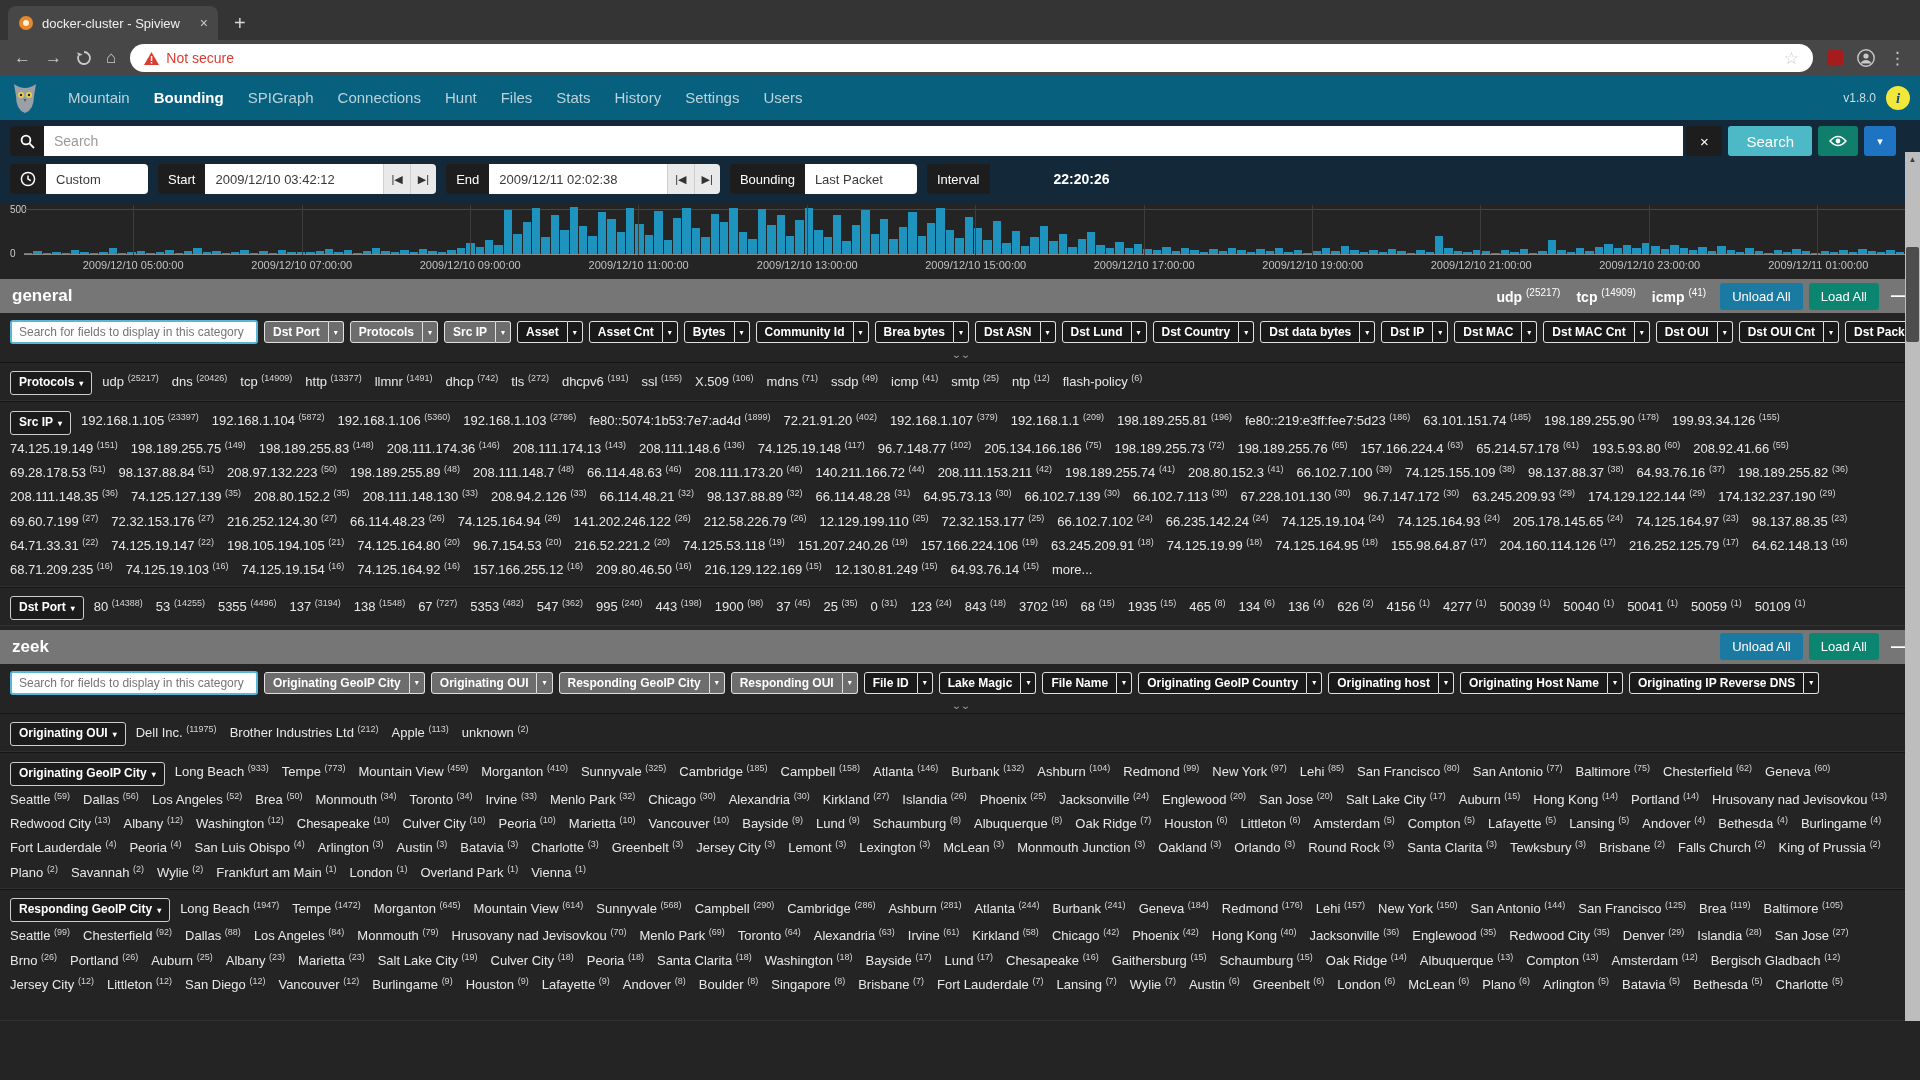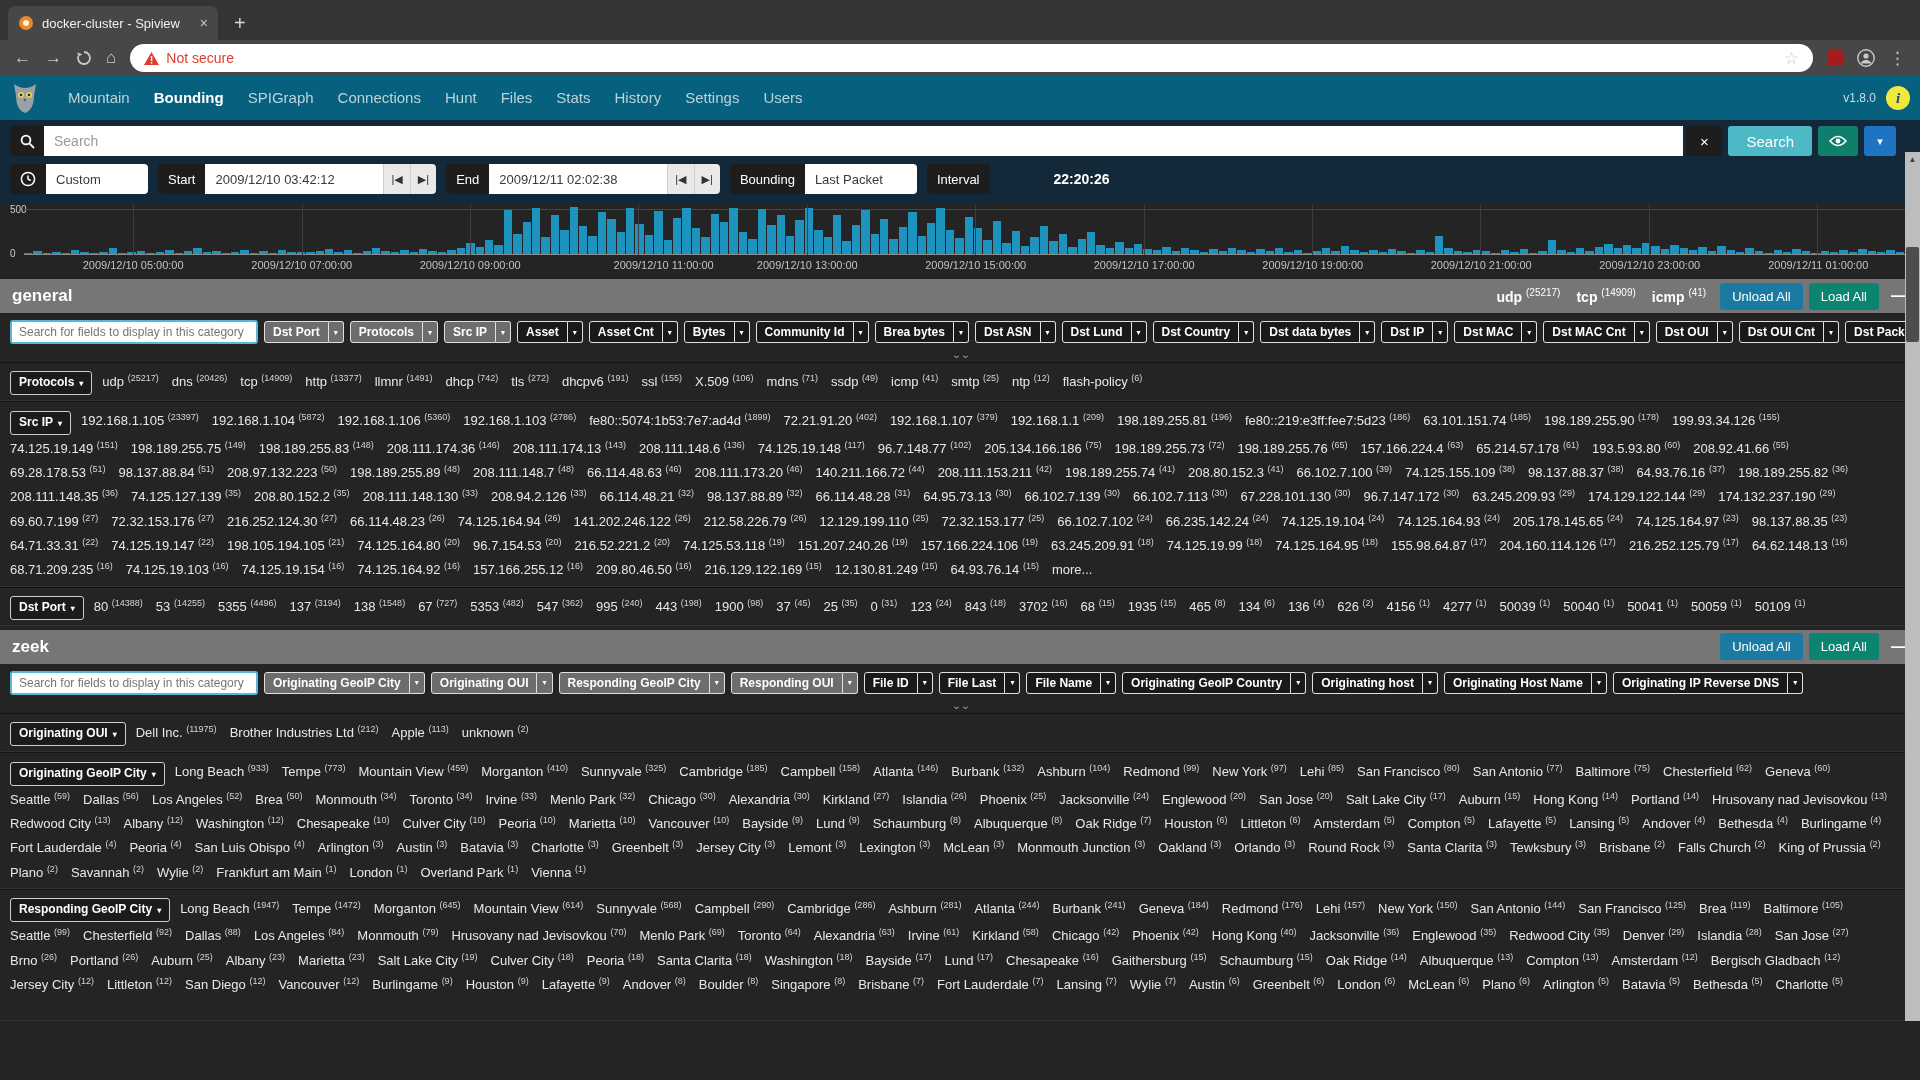--- a/index.html
+++ b/index.html
@@ -424,21 +424,21 @@
         <div class="bar" style="height: 5px;"></div>
         <div class="bar" style="height: 3px;"></div>
         <div class="bar" style="height: 2px;"></div>
         <div class="bar" style="height: 4px;"></div>
         <div class="bar" style="height: 2px;"></div>
       </div>
     <div class="xlabels">
         <span class="xtick" style="left: 5.8%;">2009/12/10 05:00:00</span>
         <span class="xtick" style="left: 14.76%;">2009/12/10 07:00:00</span>
         <span class="xtick" style="left: 23.71%;">2009/12/10 09:00:00</span>
-        <span class="xtick" style="left: 32.66%; margin-left: 25px;">2009/12/10 11:00:00</span>
+        <span class="xtick" style="left: 32.66%;">2009/12/10 11:00:00</span>
         <span class="xtick" style="left: 41.62%;">2009/12/10 13:00:00</span>
         <span class="xtick" style="left: 50.57%;">2009/12/10 15:00:00</span>
         <span class="xtick" style="left: 59.52%;">2009/12/10 17:00:00</span>
         <span class="xtick" style="left: 68.48%;">2009/12/10 19:00:00</span>
         <span class="xtick" style="left: 77.43%;">2009/12/10 21:00:00</span>
         <span class="xtick" style="left: 86.38%;">2009/12/10 23:00:00</span>
         <span class="xtick" style="left: 95.34%;">2009/12/11 01:00:00</span>
       </div>
   <div class="gline-v" style="left: calc(5.742% + 14px);"></div>
       <div class="gline-v" style="left: calc(14.6124% + 14px);"></div>
@@ -569,21 +569,21 @@
           </span>
           <span class="fbtn loaded">
             <span class="fb-main">Responding OUI</span>
             <span class="fb-caret">▾</span>
           </span>
           <span class="fbtn unloaded">
             <span class="fb-main">File ID</span>
             <span class="fb-caret">▾</span>
           </span>
           <span class="fbtn unloaded">
-            <span class="fb-main">File Last</span>
+            <span class="fb-main">Lake Magic</span>
             <span class="fb-caret">▾</span>
           </span>
           <span class="fbtn unloaded">
             <span class="fb-main">File Name</span>
             <span class="fb-caret">▾</span>
           </span>
           <span class="fbtn unloaded">
             <span class="fb-main">Originating GeoIP Country</span>
             <span class="fb-caret">▾</span>
           </span>

